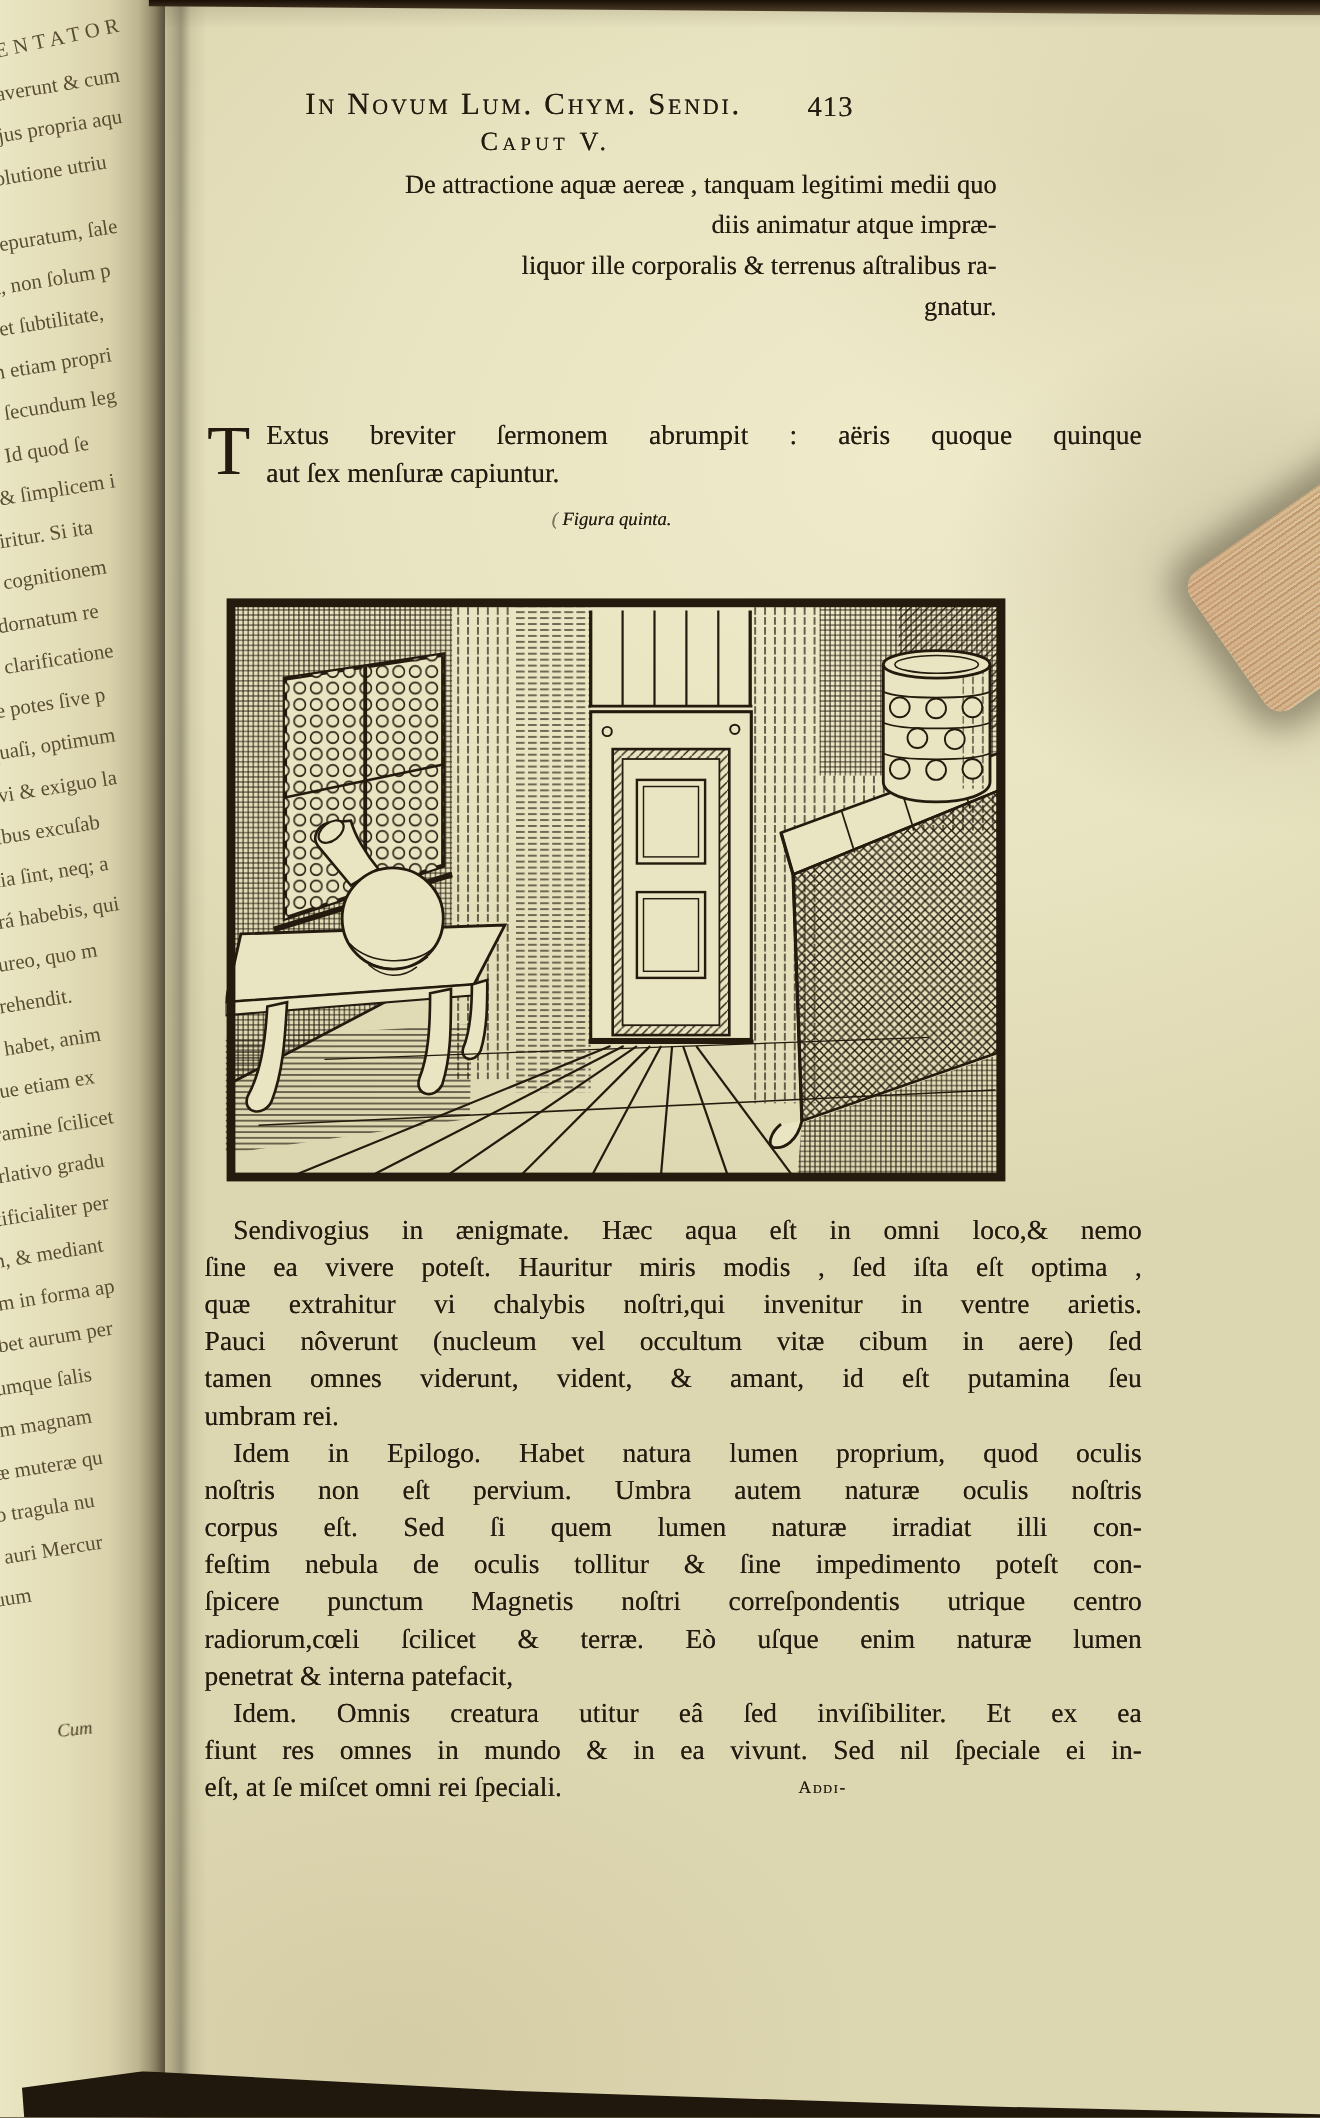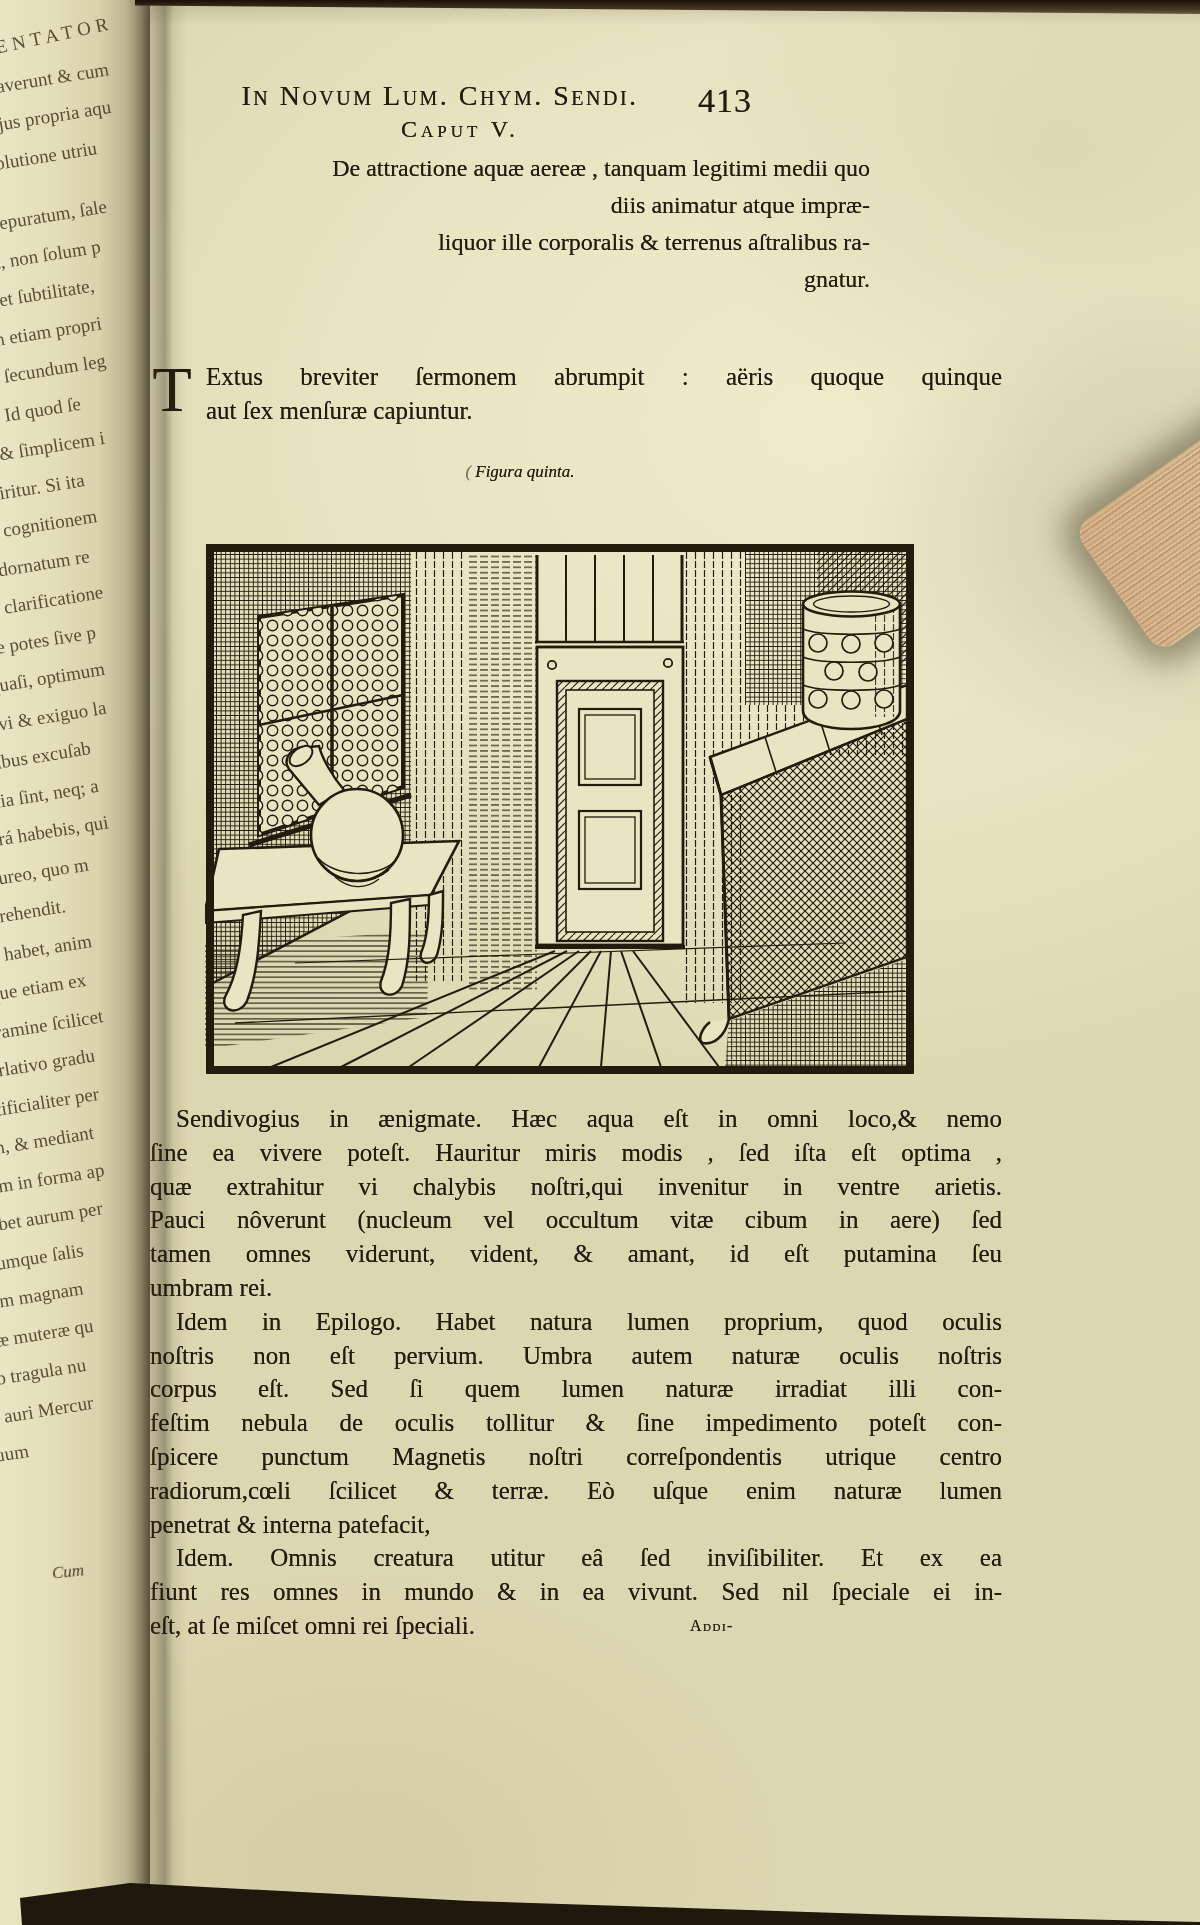--- a/index.html
+++ b/index.html
@@ -58,35 +58,35 @@
   
   .wood{
     position:absolute;left:1092px;top:438px;width:270px;height:152px;z-index:8;
     transform:rotate(-35deg);border-radius:18px;
     background:
       linear-gradient(105deg, rgba(208,148,118,.30), rgba(0,0,0,0) 60%),
       repeating-linear-gradient(0deg,#dcc7a0 0 2px,#c9a87a 2px 4px,#d6bd92 4px 7px,#bf996d 7px 9px);
     box-shadow:0 0 30px 16px rgba(90,80,58,.55);
   }
   
-  .ink{color:#241a10;text-shadow:0 0 .4px rgba(36,26,16,.8);}
+  .ink{color:#241a10;text-shadow:0 0 .4px rgba(36,26,16,.8);margin-left:36px;}
   .running-head{
     position:absolute;left:150px;top:80px;width:580px;text-align:center;
     font-variant:small-caps;font-size:28px;letter-spacing:2.5px;
   }
-  .pagenum{position:absolute;left:698px;top:82px;font-size:34px;letter-spacing:1px;}
+  .pagenum{position:absolute;left:698px;top:82px;font-size:26px;letter-spacing:1px;}
   .caput{
     position:absolute;left:150px;top:116px;width:620px;text-align:center;
     font-variant:small-caps;font-size:24px;letter-spacing:4px;
   }
   .summary{
     position:absolute;left:170px;top:150px;width:700px;text-align:right;
     font-size:24px;line-height:37px;
   }
-  .intro{position:absolute;left:150px;top:360px;width:852px;font-size:25px;line-height:34px;}
+  .intro{position:absolute;left:150px;top:380px;width:852px;font-size:25px;line-height:34px;}
   .dropcap{
     float:left;font-size:64px;line-height:54px;height:58px;width:44px;
     margin:3px 12px 0 0;text-align:center;
   }
   .fig-caption{
     position:absolute;left:190px;top:462px;width:660px;text-align:center;
     font-style:italic;font-size:17px;
   }
   .fig-caption .mark{opacity:.55;padding-right:4px;}
   .figure{position:absolute;left:205px;top:543px;}

